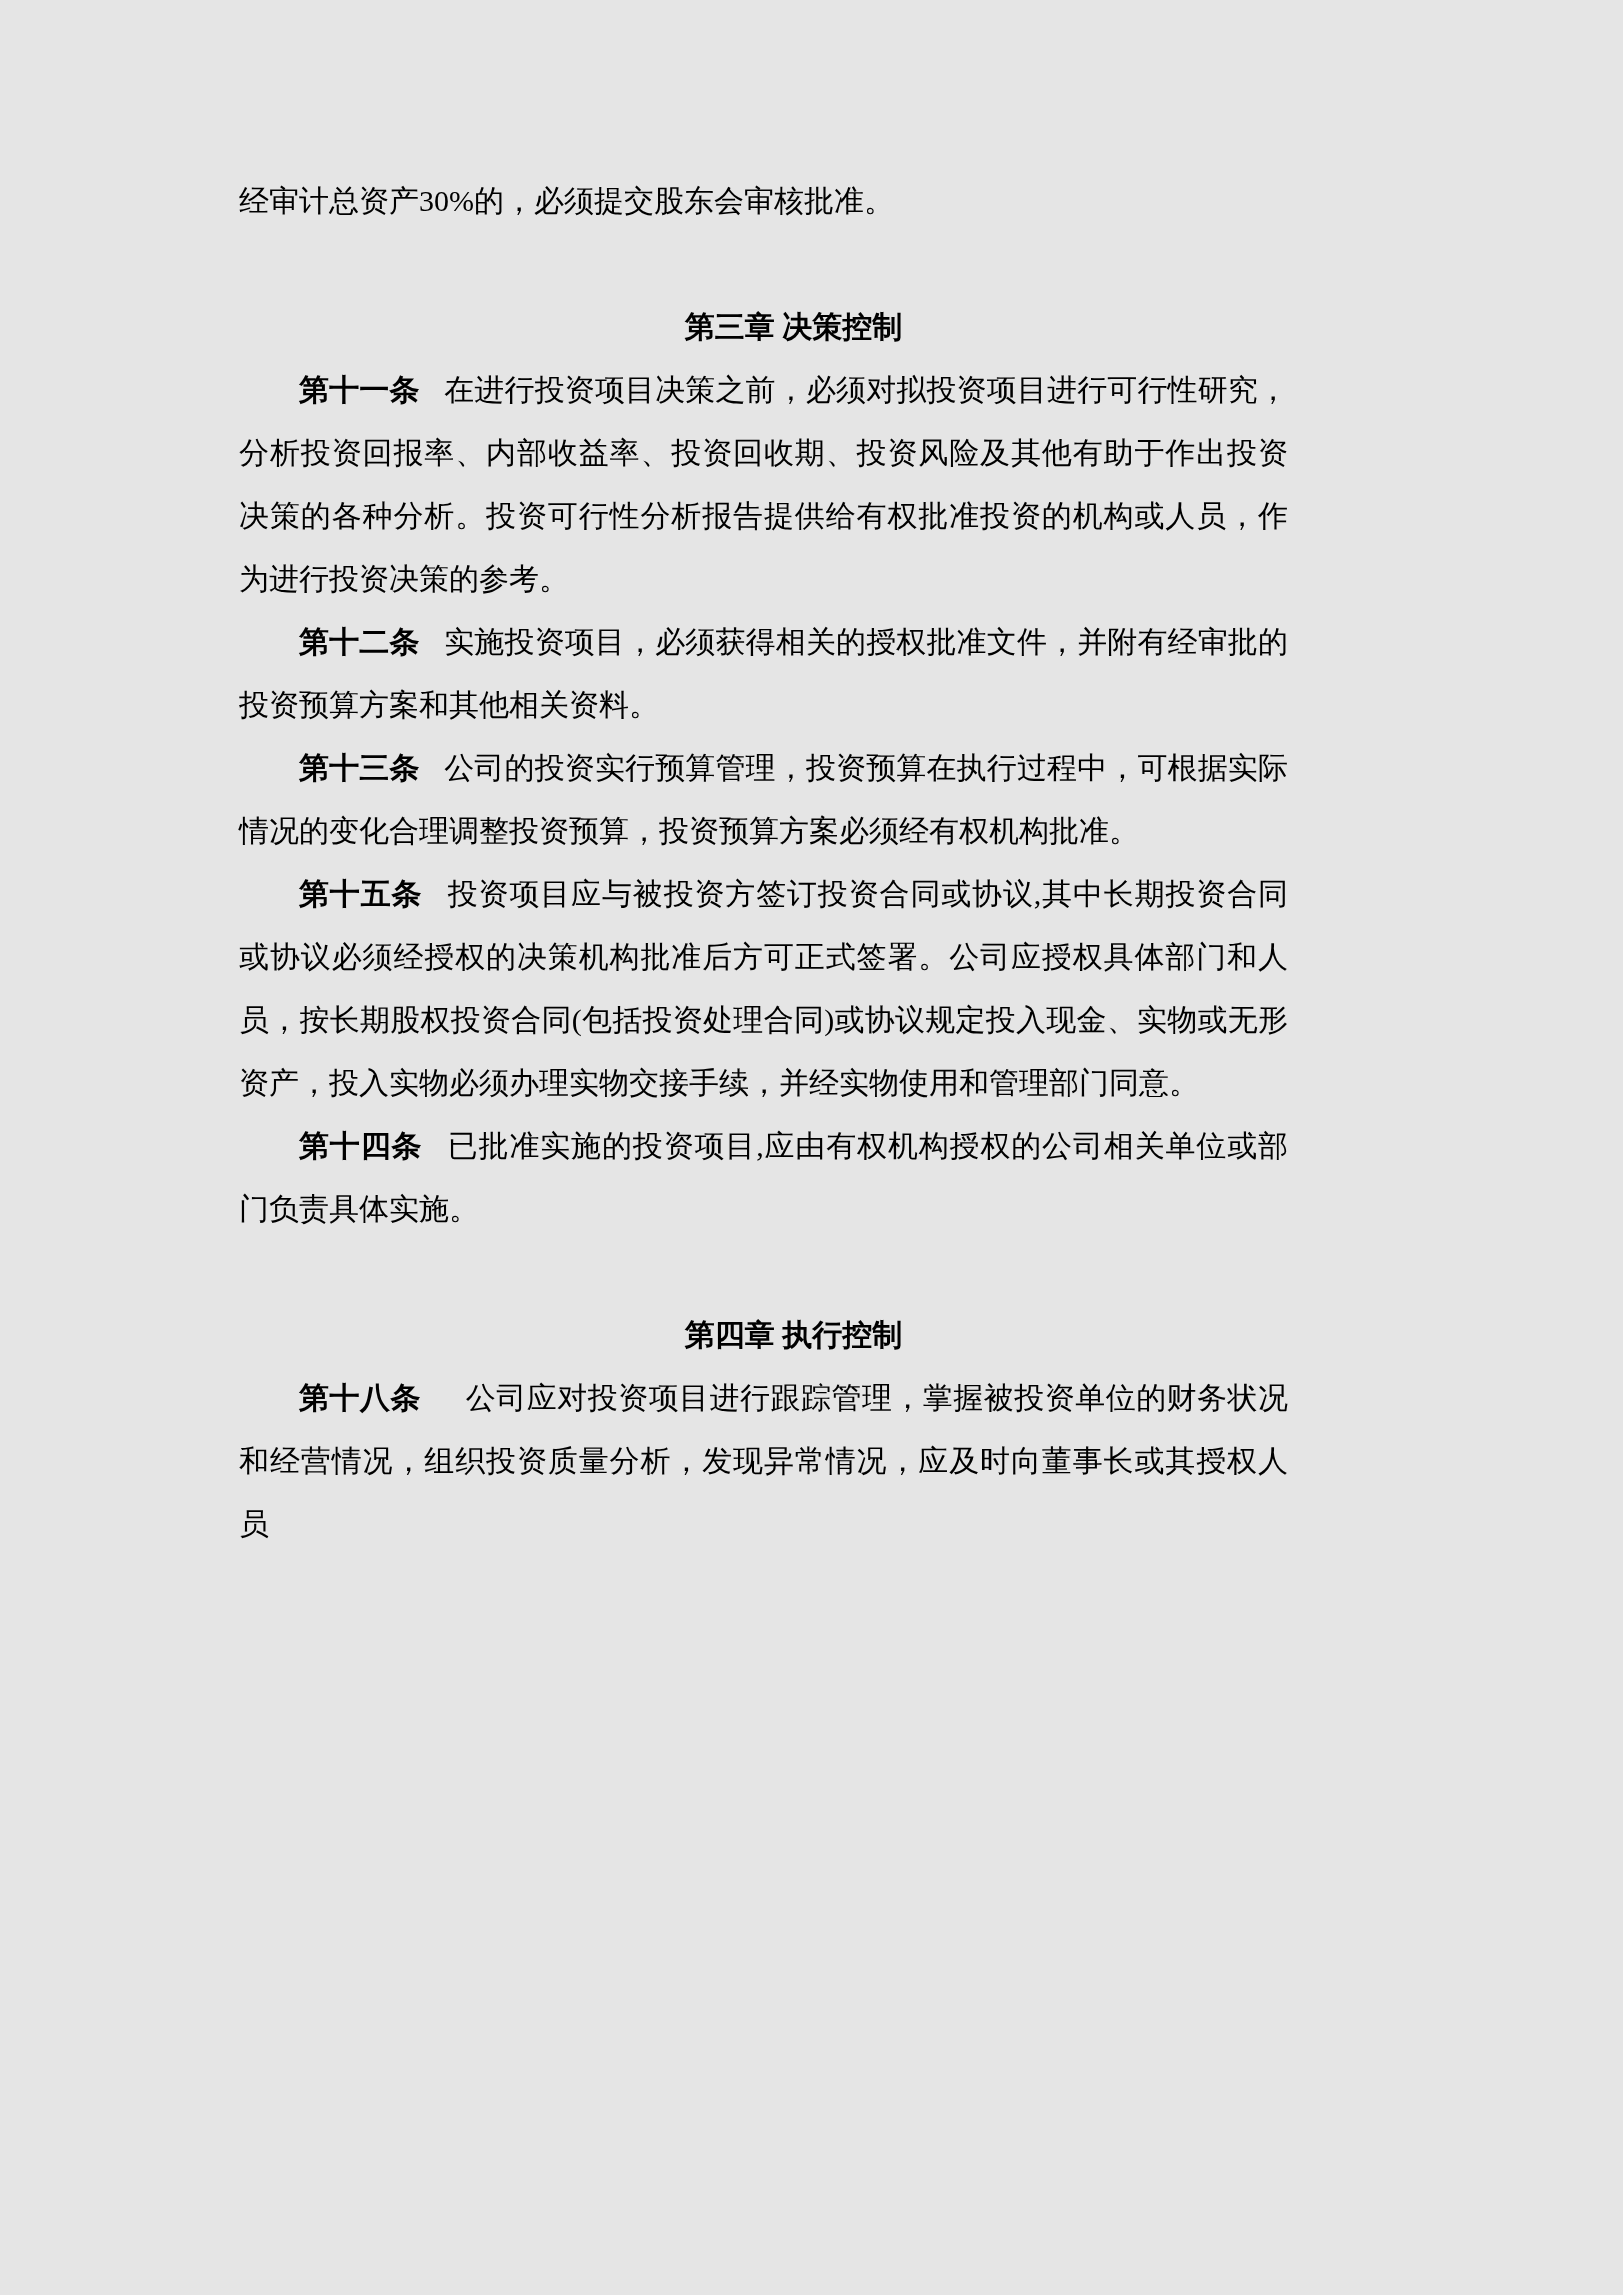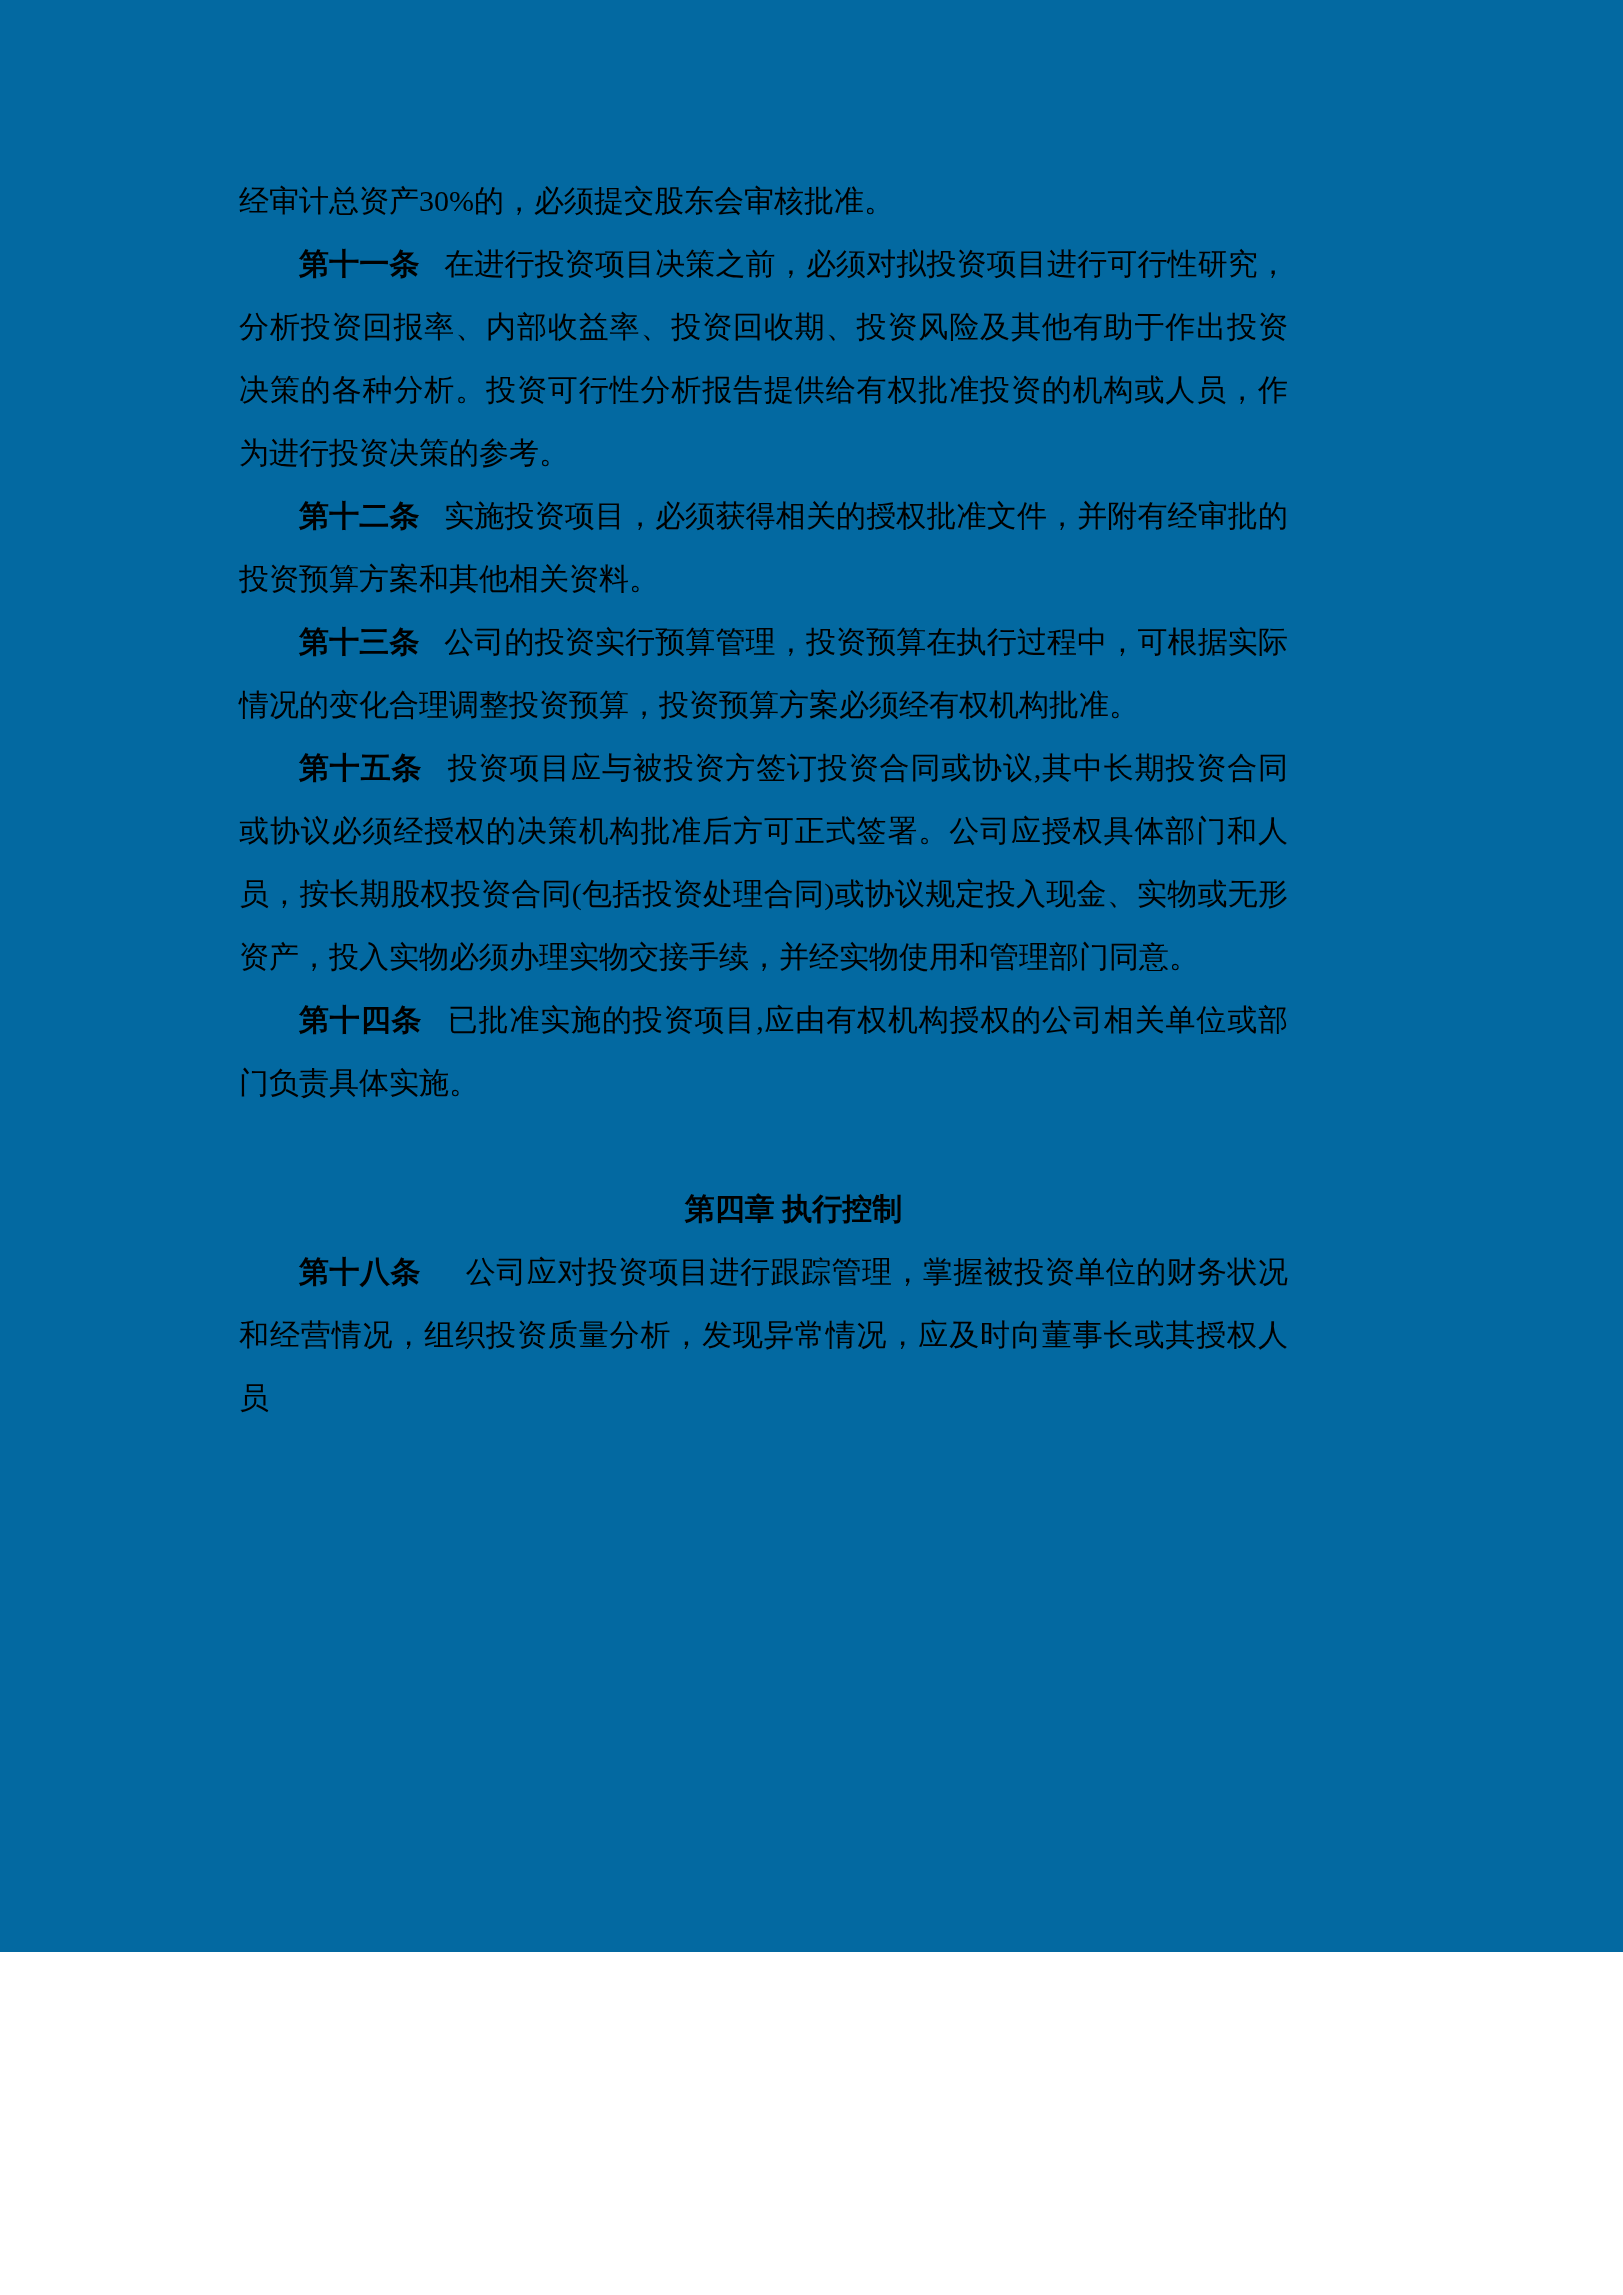--- a/index.html
+++ b/index.html
@@ -4,22 +4,22 @@
 <title>Document Page</title>
 <style>
   html, body {
     margin: 0;
     padding: 0;
     background: #ffffff;
   }
   .page {
     position: relative;
     width: 1623px;
-    height: 1952px;
-    background: #0369a1;
+    height: 2295px;
+    background: #e5e5e5;
     color: #000000;
     overflow: hidden;
     font-family: "Liberation Serif", "DejaVu Serif", serif;
   }
   .textblock {
     position: absolute;
     left: 239px;
     top: 169px;
     width: 1049px;
     font-size: 30px;
@@ -57,20 +57,21 @@
 <body>
 
 <div class="page">
   <div class="textblock">
 
     <p class="noindent">
       <span>经审计总资产30%的，必须提交股东会审核批准。</span>
     </p>
 
 
+    <p class="chapter">第三章 决策控制</p>
 
     <p class="para">
       <span class="art-num">第十一条</span>
       <span>在进行投资项目决策之前，必须对拟投资项目进行可行性研究，分析投资回报率、内部收益率、投资回收期、投资风险及其他有助于作出投资决策的各种分析。投资可行性分析报告提供给有权批准投资的机构或人员，作为进行投资决策的参考。</span>
     </p>
 
     <p class="para">
       <span class="art-num">第十二条</span>
       <span>实施投资项目，必须获得相关的授权批准文件，并附有经审批的投资预算方案和其他相关资料。</span>
     </p>

